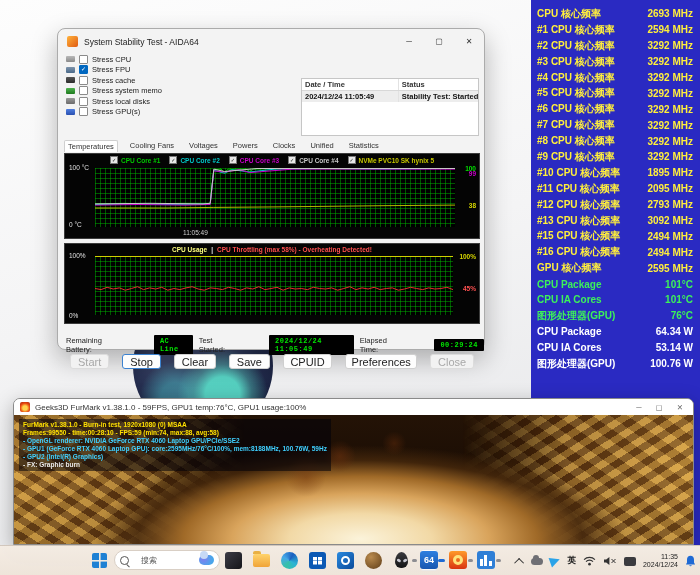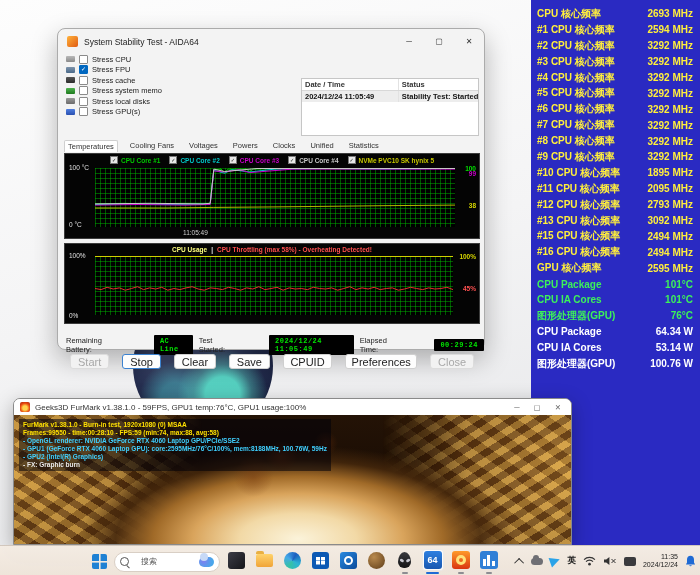--- a/index.html
+++ b/index.html
@@ -89,21 +89,21 @@
     font-weight:bold;padding:2px 6px;border-radius:1px;letter-spacing:.5px;margin-left:30px;}
 
   .btn-row{position:absolute;left:12px;top:300px;width:404px;display:flex;align-items:center;gap:13px;}
   .btn{min-width:34px;height:15px;background:#fdfdfd;border:1px solid #cfcfcf;border-radius:3px;
     font-size:11px;color:#222;display:flex;align-items:center;justify-content:center;padding:0 8px;box-sizing:border-box;}
   .btn.disabled{color:#a8a8a8;background:#f2f2f2;border-color:#dcdcdc;}
   .btn.focused{border:1.5px solid #3b82d0;}
   .btn.right{margin-left:auto;}
 
   
-  .fur-window{position:absolute;left:13px;top:398px;width:559px;height:147px;background:#fff;
+  .fur-window{position:absolute;left:13px;top:398px;width:681px;height:147px;background:#fff;
     border:1px solid #8a8a8a;border-radius:7px 7px 0 0;box-shadow:0 6px 20px rgba(0,0,0,.3);
     box-sizing:border-box;overflow:hidden;}
   .fur-titlebar{height:16px;display:flex;align-items:center;background:#fff;padding-left:6px;}
   .fur-icon{width:10px;height:10px;border-radius:2px;margin-right:5px;
     background:radial-gradient(circle at 50% 60%, #ffd34a 0 28%, #e8490f 60%, #a41f05 100%);}
   .fur-title{font-size:8px;color:#333;white-space:nowrap;}
   .fur-controls{margin-left:auto;display:flex;gap:14px;margin-right:10px;font-size:7.5px;color:#666;}
   .fur-canvas{position:relative;width:100%;height:129px;
     background:linear-gradient(180deg,#241306,#170b03 60%,#0e0702);overflow:hidden;}
   .cubes{position:absolute;top:0;height:100%;opacity:.95;}
@@ -144,21 +144,21 @@
   .search-pill{width:106px;height:20px;border-radius:10px;background:#fff;border:1px solid #d9cfc5;
     display:flex;align-items:center;padding:0 5px;box-sizing:border-box;gap:12px;}
   .mag{width:7px;height:7px;border:1.4px solid #555;border-radius:50%;position:relative;flex:none;}
   .mag::after{content:"";position:absolute;left:6px;top:7px;width:4px;height:1.4px;background:#555;
     transform:rotate(45deg);transform-origin:0 0;}
   .search-text{font-size:8px;color:#555;flex:1;}
   .weather-cloud{width:15px;height:10px;border-radius:6px;flex:none;
     background:radial-gradient(circle at 30% 40%, #7f7ff0, #4aa6ea 70%);position:relative;}
   .weather-cloud::before{content:"";position:absolute;left:1px;top:-4px;width:8px;height:8px;border-radius:50%;
     background:#c7d9f6;}
-  .tb-slot{display:flex;flex-direction:column;align-items:center;width:25px;}
+  .tb-slot{display:flex;flex-direction:row;align-items:center;width:25px;}
   .tb-icon{width:22px;height:22px;border-radius:4px;display:flex;align-items:center;justify-content:center;
     position:relative;}
   .tb-slot.focused .tb-icon{background:rgba(255,255,255,.8);box-shadow:inset 0 0 0 1px rgba(0,0,0,.07);}
   .ind{width:6px;height:2.5px;border-radius:2px;background:transparent;margin-top:.5px;}
   .tb-slot.running .ind{background:#8d8d92;}
   .tb-slot.focused .ind{background:#1e6ad4;width:13px;}
   .k-taskview{width:17px;height:17px;border-radius:3px;background:linear-gradient(135deg,#3c3c46,#151519);}
   .k-explorer{width:17px;height:13px;border-radius:2px;background:linear-gradient(#ffd36b,#f0a438);position:relative;}
   .k-explorer::before{content:"";position:absolute;left:0;top:-3px;width:8px;height:3px;border-radius:2px 2px 0 0;
     background:#e9b043;}

